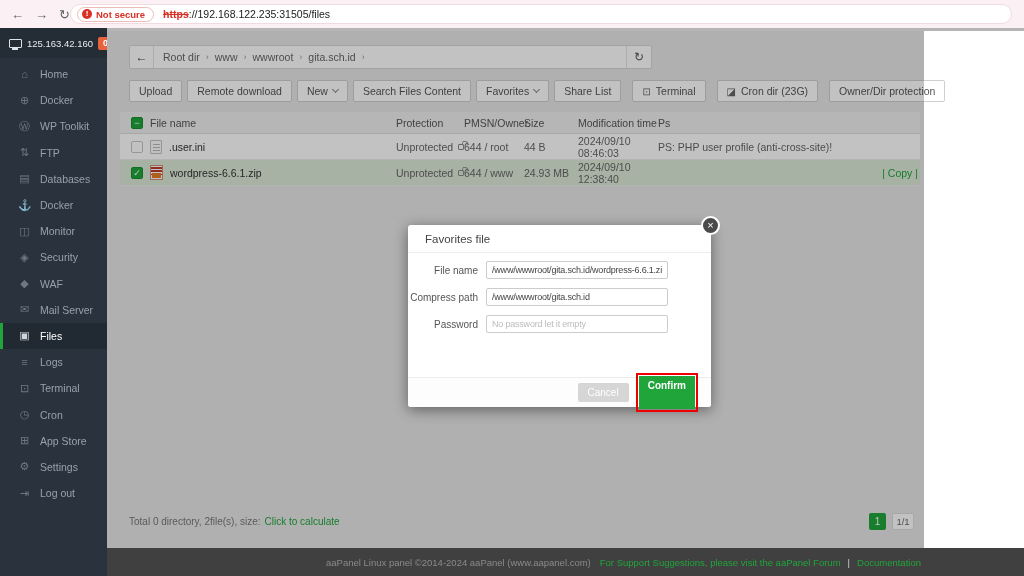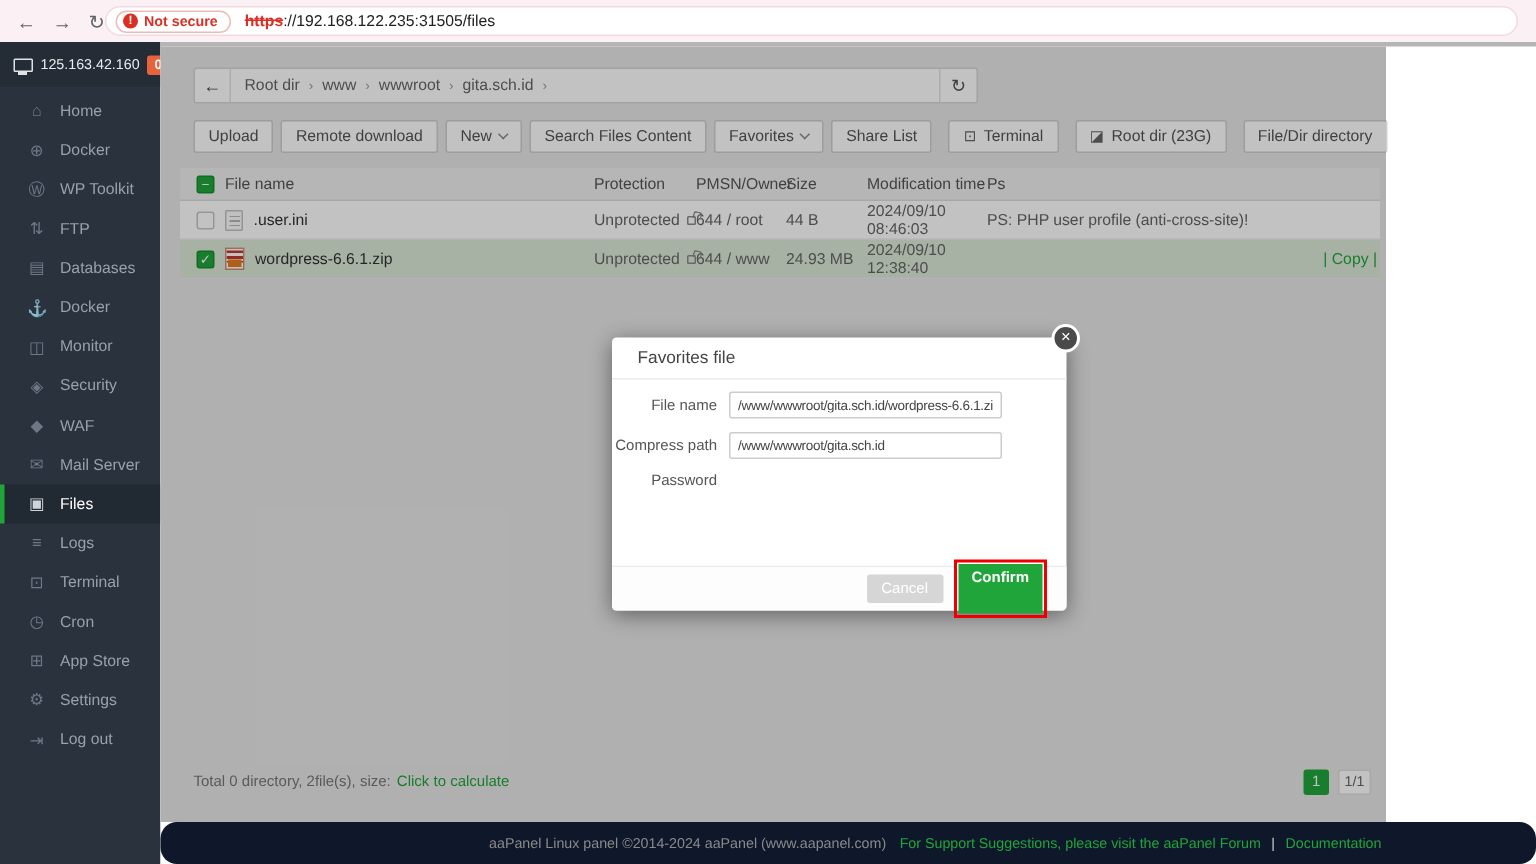--- a/index.html
+++ b/index.html
@@ -63,21 +63,21 @@
   .icon-zip::before { content:""; position:absolute; left:0; top:1px; width:100%; height:8px; background:repeating-linear-gradient(#c0392b 0 2px, #fff 2px 3.5px); }
   .icon-zip::after { content:""; position:absolute; left:1px; bottom:1px; width:9px; height:5px; background:#e67e22; }
   .faction { color:#20a53a; text-align:right; padding-right:2px; cursor:pointer; }
 
   .statusbar { position:absolute; left:22px; right:10px; top:482px; display:flex; align-items:center; font-size:10px; color:#777; }
   .calc-link { color:#20a53a; margin-left:4px; cursor:pointer; }
   .pager { margin-left:auto; display:flex; align-items:center; gap:6px; }
   .pg-cur { width:17px; height:17px; background:#20a53a; color:#fff; text-align:center; line-height:17px; font-size:10px; border-radius:2px; cursor:pointer; }
   .pg-info { min-width:22px; height:17px; background:#fff; border:1px solid #ddd; border-radius:2px; color:#666; font-size:9.5px; line-height:15px; text-align:center; padding:0 3px; }
 
-  .pagefooter { position:absolute; left:0; right:0; top:517px; height:28px; background:#0f172a; display:flex; align-items:center; justify-content:center; padding-left:116px; font-size:9.5px; color:#8a8a8a; white-space:nowrap;border-radius:11px; }
+  .pagefooter { position:absolute; left:0; right:0; top:517px; height:28px; background:#404040; display:flex; align-items:center; justify-content:center; padding-left:116px; font-size:9.5px; color:#8a8a8a; white-space:nowrap; }
   .pf-green { color:#20a53a; margin-left:9px; cursor:pointer; }
   .pf-div { color:#cfcfcf; margin:0 7px; }
 
   
   .modal { position:absolute; left:408px; top:225px; width:303px; height:182px; background:#fff; border-radius:3px; box-shadow:0 3px 14px rgba(0,0,0,0.45); z-index:20; }
   .modal-close { position:absolute; right:-9px; top:-9px; width:19px; height:19px; border-radius:50%; background:#4a4a4a; border:2px solid #fff; color:#fff; font-size:11px; line-height:14px; text-align:center; cursor:pointer; }
   .modal-title { height:28px; line-height:28px; padding-left:17px; font-size:11.5px; color:#444; border-bottom:1px solid #ececec; }
   .modal-body { padding-top:8px; }
   .m-row { display:flex; align-items:center; margin-bottom:9px; }
   .m-label { width:78px; text-align:right; font-size:10px; color:#555; padding-right:8px; flex:0 0 auto; }
@@ -222,24 +222,24 @@
         </div>
       <div class="tb-btn">
           <span>Share List</span>
         </div>
       <div class="tb-btn sep">
           <span class="tb-ico">⊡</span>
           <span>Terminal</span>
         </div>
       <div class="tb-btn sep">
           <span class="tb-ico">◪</span>
-          <span>Root dir (23G)</span>
+          <span>Cron dir (23G)</span>
         </div>
       <div class="tb-btn sep">
-          <span>File/Dir directory</span>
+          <span>Owner/Dir protection</span>
         </div>
     </div>
 
     <div class="ftable">
       <div class="frow fhead">
         <span class="cb green">−</span>
         <span>File name</span>
         <span>Protection</span>
         <span>PMSN/Owner</span>
         <span>Size</span>
@@ -308,20 +308,21 @@
     <div class="m-row">
       <span class="m-label">File name</span>
       <input class="m-input" value="/www/wwwroot/gita.sch.id/wordpress-6.6.1.zip" style="">
     </div>
     <div class="m-row">
       <span class="m-label">Compress path</span>
       <input class="m-input" value="/www/wwwroot/gita.sch.id" style="">
     </div>
     <div class="m-row">
       <span class="m-label">Password</span>
+      <input class="m-input" placeholder="No password let it empty" style="">
     </div>
   </div>
   <div class="modal-footer">
     <div class="btn-cancel">Cancel</div>
     <div class="confirm-wrap">
       <div class="btn-confirm">Confirm</div>
     </div>
   </div>
 </div>
 

